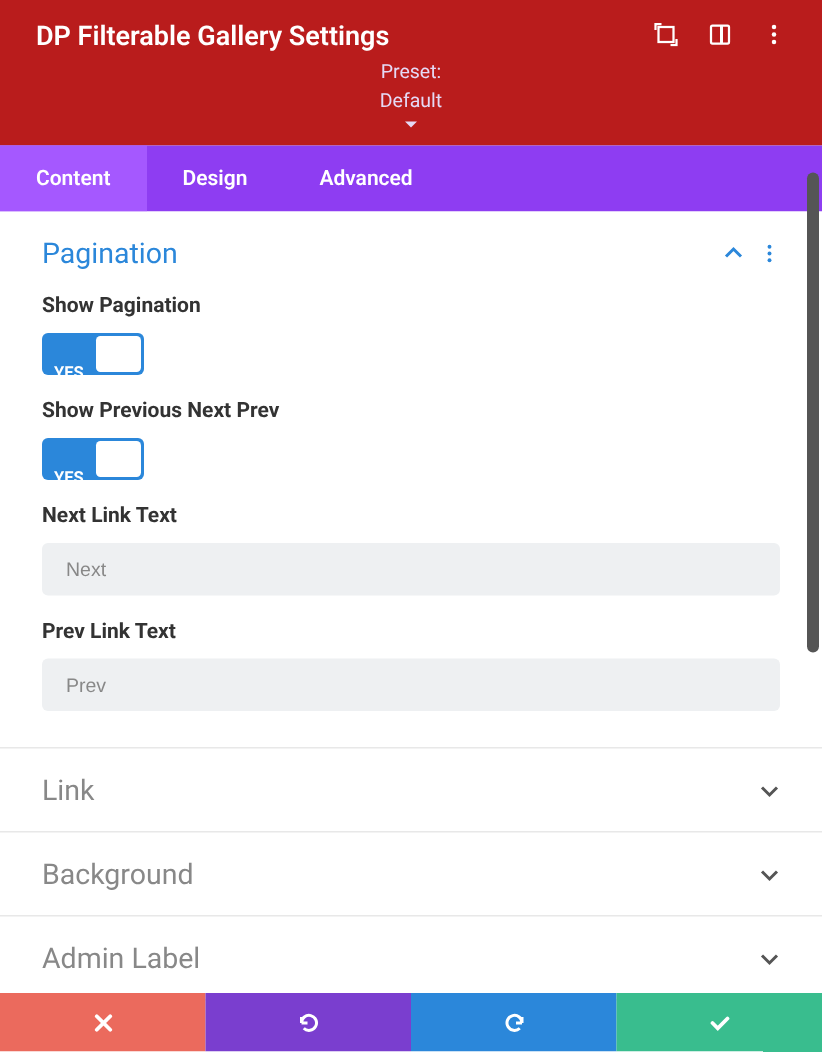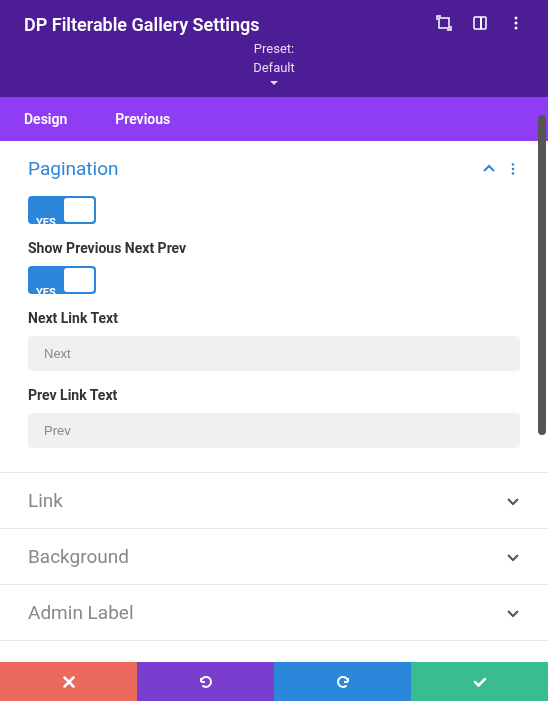--- a/index.html
+++ b/index.html
@@ -1,18 +1,18 @@
 <!DOCTYPE html>
 <html><head>
 <meta charset="utf-8">
 <style>
 * { box-sizing: border-box; margin: 0; padding: 0; }
 body { font-family: -apple-system, BlinkMacSystemFont, "Segoe UI", Roboto, "Open Sans", sans-serif; width: 548px; height: 701px; overflow: hidden; position: relative; background: #fff; }
 
-.header { background: #4c1d95; color: #fff; padding: 14px 24px 10px 24px; }
+.header { background: #b91c1c; color: #fff; padding: 14px 24px 10px 24px; }
 .header-row { display: flex; align-items: center; justify-content: space-between; }
 .header-title { font-size: 18px; font-weight: 600; }
 .header-icons { display: flex; gap: 20px; align-items: center; }
 .header-icons svg { width: 16px; height: 16px; }
 .preset { font-size: 13px; color: #e5d9f5; margin-top: 6px; display: flex; align-items: center; gap: 4px; flex-direction: column; }
 .preset svg { width: 8px; height: 8px; }
 
 .tabs { background: #8e3df2; display: flex; }
 .tab { padding: 14px 24px; font-size: 14px; font-weight: 600; color: #fff; cursor: pointer; }
 .tab.active { background: #a558ff; }
@@ -78,42 +78,44 @@
   <div class="preset">
     <span>Preset:</span>
     <span>Default</span>
     <svg viewBox="0 0 8 8" fill="#e5d9f5">
         <path d="M0 2l4 4 4-4z"></path>
       </svg>
   </div>
 </div>
 
 <div class="tabs">
+  <div class="tab active">Content</div>
   <div class="tab">Design</div>
-  <div class="tab">Previous</div>
+  <div class="tab">Advanced</div>
 </div>
 
 <div class="content">
 
   <div class="section">
     <div class="section-header">
       <div class="section-title active">Pagination</div>
       <div class="section-header-right">
         <svg class="chevron" viewBox="0 0 14 14" fill="none" stroke="#2b87da" stroke-width="2">
             <path d="M2 9l5-5 5 5"></path>
           </svg>
         <svg class="dots" viewBox="0 0 14 14" fill="#2b87da">
             <circle cx="7" cy="2.5" r="1.3"></circle>
             <circle cx="7" cy="7" r="1.3"></circle>
             <circle cx="7" cy="11.5" r="1.3"></circle>
           </svg>
       </div>
     </div>
     <div class="section-body">
       <div class="field">
+        <div class="field-label">Show Pagination</div>
         <div class="toggle">
           <span class="toggle-label">YES</span>
           <div class="toggle-knob"></div>
         </div>
       </div>
       <div class="field">
         <div class="field-label">Show Previous Next Prev</div>
         <div class="toggle">
           <span class="toggle-label">YES</span>
           <div class="toggle-knob"></div>

